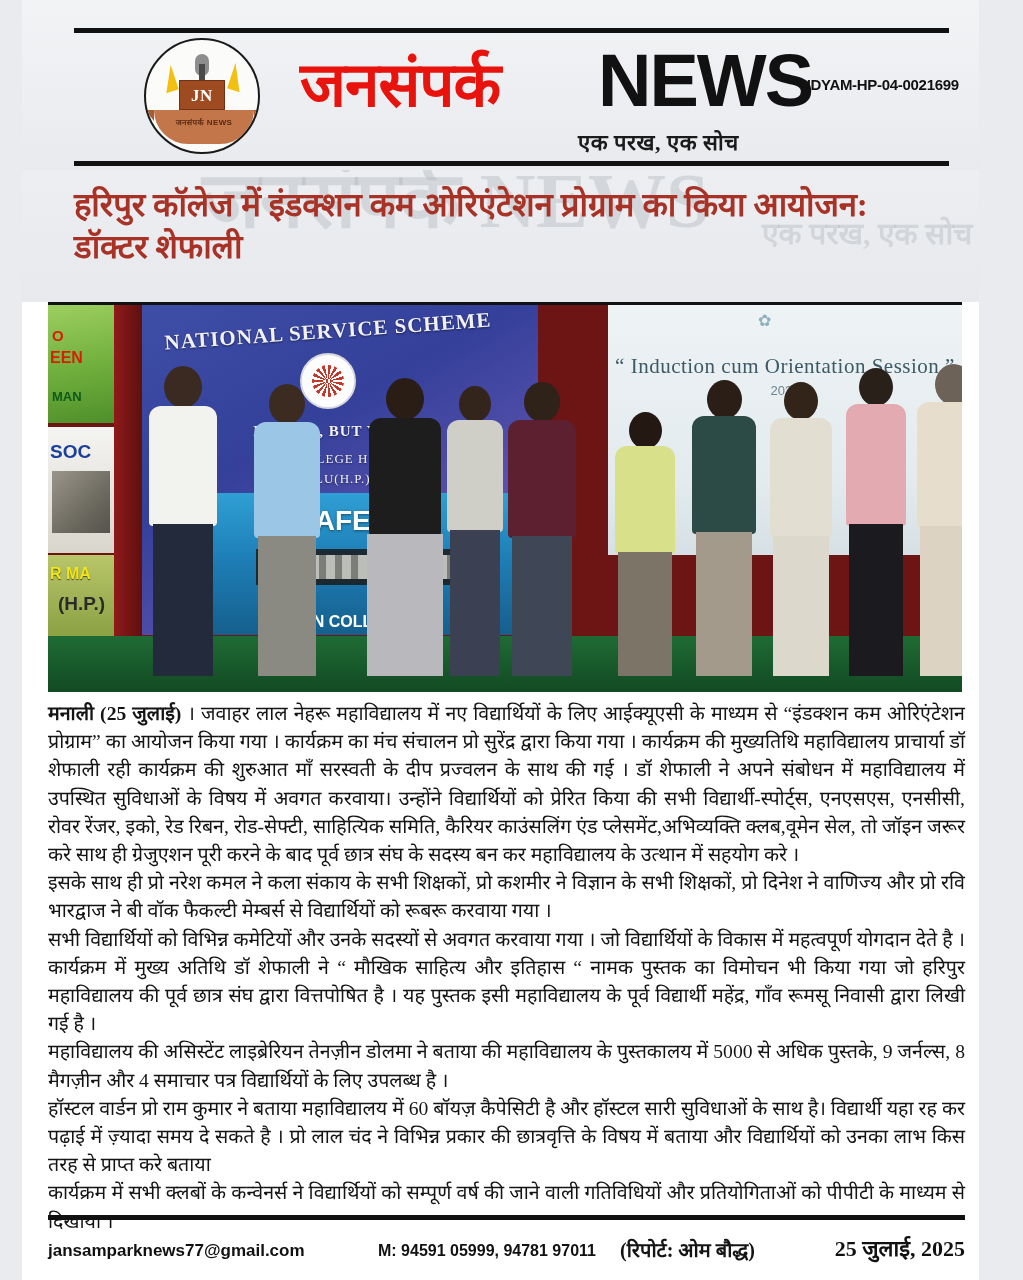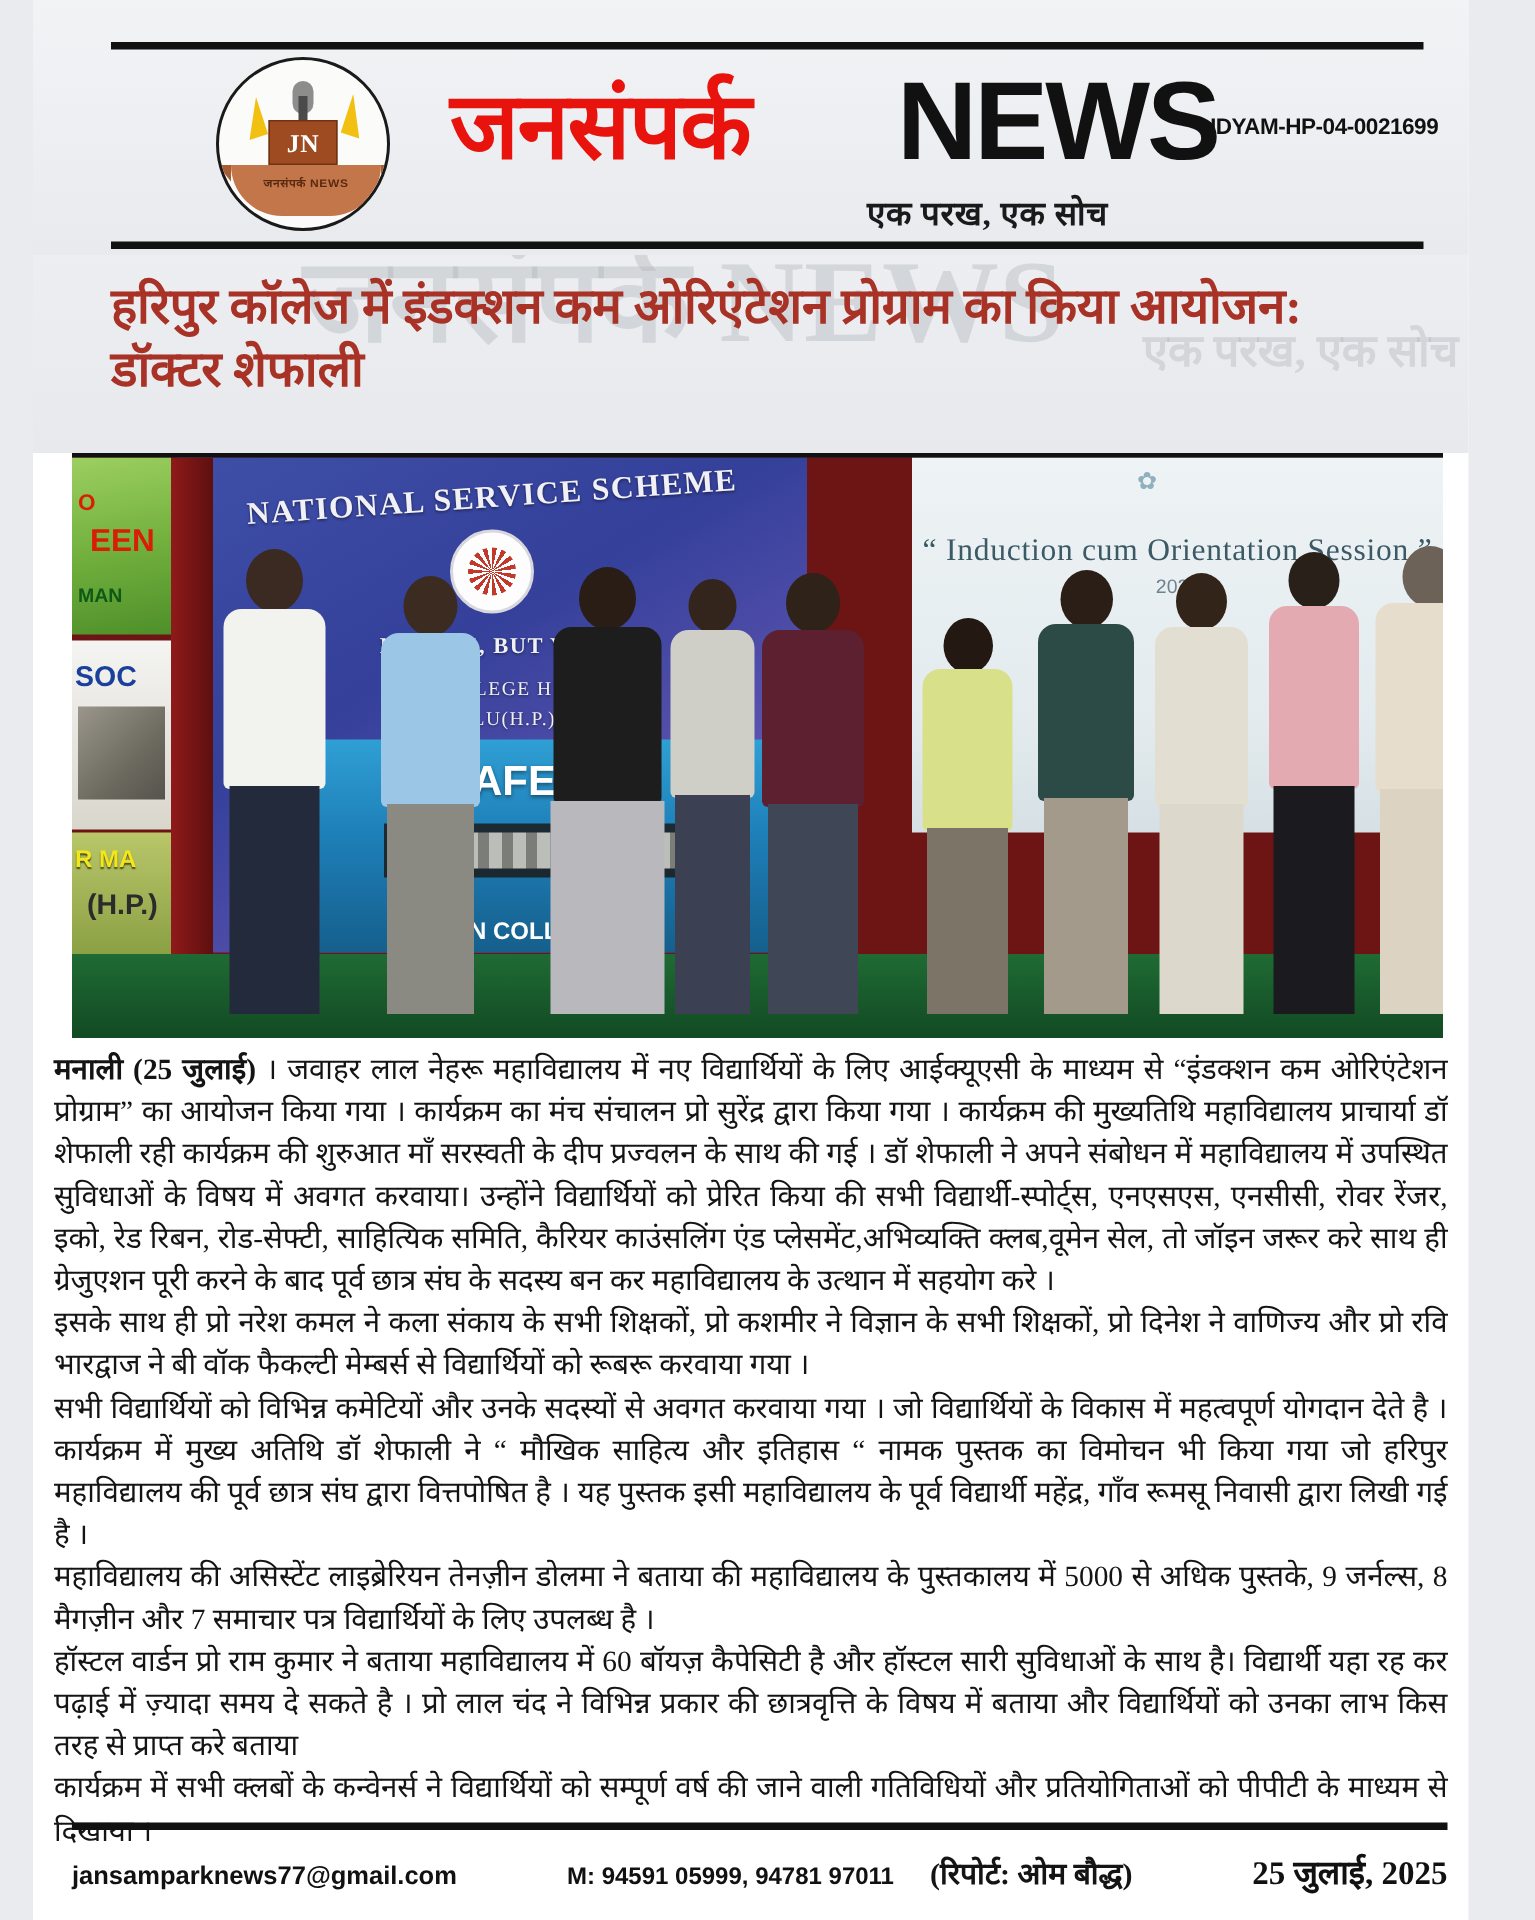--- a/index.html
+++ b/index.html
@@ -219,21 +219,21 @@
   .safe-bottom {
     position:absolute; left:0; right:0; bottom:4px; text-align:center;
     font-size:16px; font-weight:bold; color:#fff;
   }
   
   .ban-green {
     left:0; top:0; width:66px; height:118px;
     background:linear-gradient(170deg,#9ccf5f 0%,#6fae3c 55%,#4f8f2a 100%);
   }
   .ban-green .t1 { position:absolute; left:4px; top:22px; color:#d81e06; font-size:15px; font-weight:bold;}
-  .ban-green .t2 { position:absolute; left:12px; top:44px; color:#d81e06; font-size:21px; font-weight:bold;}
+  .ban-green .t2 { position:absolute; left:2px; top:44px; color:#d81e06; font-size:16px; font-weight:bold;}
   .ban-green .t3 { position:absolute; left:4px; top:84px; color:#0d5a16; font-size:13px; font-weight:bold;text-align:right;}
   .ban-white {
     left:0; top:122px; width:66px; height:126px;
     background:linear-gradient(180deg,#f4f4f2 0%,#d9d6cc 100%);
   }
   .ban-white .t1 { position:absolute; left:2px; top:14px; color:#1b3f9c; font-size:19px; font-weight:bold;}
   .ban-white .img { position:absolute; left:4px; top:44px; width:58px; height:62px;
       background:linear-gradient(135deg,#9a968b 0%,#6d6a60 60%,#55534c 100%);}
   .ban-olive {
     left:0; top:250px; width:66px; height:82px;
@@ -267,21 +267,21 @@
     background:linear-gradient(180deg,#1f6b34 0%,#124a23 100%);
   }
   
   .person { position:absolute; bottom:16px; }
   .head { position:absolute; left:50%; border-radius:50%; }
   .torso { position:absolute; left:50%; border-radius:12px 12px 4px 4px; }
   .legs { position:absolute; left:50%; }
 
   
   #article {
-    position:absolute; left:36px; right:58px; top:700px;
+    position:absolute; left:48px; right:58px; top:700px;
     z-index:7;
     font-family:"Liberation Serif", serif;
     font-size:19.6px;
     color:#141414;
     line-height:1.44;
     text-align:justify;
   }
   #article p { margin:0; }
   .dateline { font-weight:bold; }
   .byline-row {
@@ -448,21 +448,21 @@
       <span class="head" style="margin-left:-18px;top:4px;width:37px;height:41px;background:#6d6258;"></span>
       <span class="torso" style="margin-left:-36px;top:42px;width:72px;height:126px;background:#e6ddcd;"></span>
       <span class="legs" style="margin-left:-33px;top:166px;width:66px;height:150px;background:#ddd3c2;"></span>
     </div>
   </div>
 
   <div id="article">
     <p><span class="dateline">मनाली (25 जुलाई)</span><span> । जवाहर लाल नेहरू महाविद्यालय में नए विद्यार्थियों के लिए आईक्यूएसी के माध्यम से “इंडक्शन कम ओरिएंटेशन प्रोग्राम” का आयोजन किया गया । कार्यक्रम का मंच संचालन प्रो सुरेंद्र द्वारा किया गया । कार्यक्रम की मुख्यतिथि महाविद्यालय प्राचार्या डॉ शेफाली रही कार्यक्रम की शुरुआत माँ सरस्वती के दीप प्रज्वलन के साथ की गई । डॉ शेफाली ने अपने संबोधन में महाविद्यालय में उपस्थित सुविधाओं के विषय में अवगत करवाया। उन्होंने विद्यार्थियों को प्रेरित किया की सभी विद्यार्थी-स्पोर्ट्स, एनएसएस, एनसीसी, रोवर रेंजर, इको, रेड रिबन, रोड-सेफ्टी, साहित्यिक समिति, कैरियर काउंसलिंग एंड प्लेसमेंट,अभिव्यक्ति क्लब,वूमेन सेल, तो जॉइन जरूर करे साथ ही ग्रेजुएशन पूरी करने के बाद पूर्व छात्र  संघ के सदस्य बन कर महाविद्यालय के उत्थान में सहयोग करे ।</span></p>
     <p>इसके साथ ही प्रो नरेश कमल ने कला संकाय के सभी शिक्षकों, प्रो कशमीर ने विज्ञान के सभी शिक्षकों, प्रो दिनेश ने वाणिज्य और प्रो रवि भारद्वाज ने बी वॉक फैकल्टी मेम्बर्स से विद्यार्थियों को रूबरू करवाया गया ।</p>
     <p>सभी विद्यार्थियों को विभिन्न कमेटियों और उनके सदस्यों से अवगत करवाया गया । जो विद्यार्थियों के विकास में महत्वपूर्ण योगदान देते है । कार्यक्रम में मुख्य अतिथि डॉ शेफाली ने “ मौखिक साहित्य और इतिहास “ नामक पुस्तक का विमोचन भी किया गया जो हरिपुर महाविद्यालय की पूर्व छात्र संघ द्वारा वित्तपोषित है । यह पुस्तक इसी महाविद्यालय के पूर्व विद्यार्थी महेंद्र, गाँव रूमसू निवासी द्वारा लिखी गई है ।</p>
-    <p>महाविद्यालय की असिस्टेंट लाइब्रेरियन तेनज़ीन डोलमा ने बताया की महाविद्यालय के पुस्तकालय में 5000 से अधिक पुस्तके, 9 जर्नल्स, 8 मैगज़ीन और 7 समाचार पत्र विद्यार्थियों के लिए उपलब्ध है ।</p>
+    <p>महाविद्यालय की असिस्टेंट लाइब्रेरियन तेनज़ीन डोलमा ने बताया की महाविद्यालय के पुस्तकालय में 5000 से अधिक पुस्तके, 9 जर्नल्स, 8 मैगज़ीन और 4 समाचार पत्र विद्यार्थियों के लिए उपलब्ध है ।</p>
     <p>हॉस्टल वार्डन प्रो राम कुमार ने बताया महाविद्यालय में 60 बॉयज़ कैपेसिटी है और हॉस्टल सारी सुविधाओं के साथ है। विद्यार्थी यहा रह कर पढ़ाई में ज़्यादा समय दे सकते है । प्रो लाल चंद ने विभिन्न प्रकार की छात्रवृत्ति के विषय में बताया और विद्यार्थियों को उनका लाभ किस तरह से प्राप्त करे बताया</p>
     <p>कार्यक्रम में सभी क्लबों के कन्वेनर्स ने विद्यार्थियों को सम्पूर्ण वर्ष की जाने वाली गतिविधियों और प्रतियोगिताओं को पीपीटी के माध्यम से दिखाया ।</p>
     <div class="byline-row">
       <span></span>
       <span class="byline">(रिपोर्ट: ओम बौद्ध)</span>
     </div>
   </div>
 
   <div id="footer">
     <div class="foot-rule"></div>

